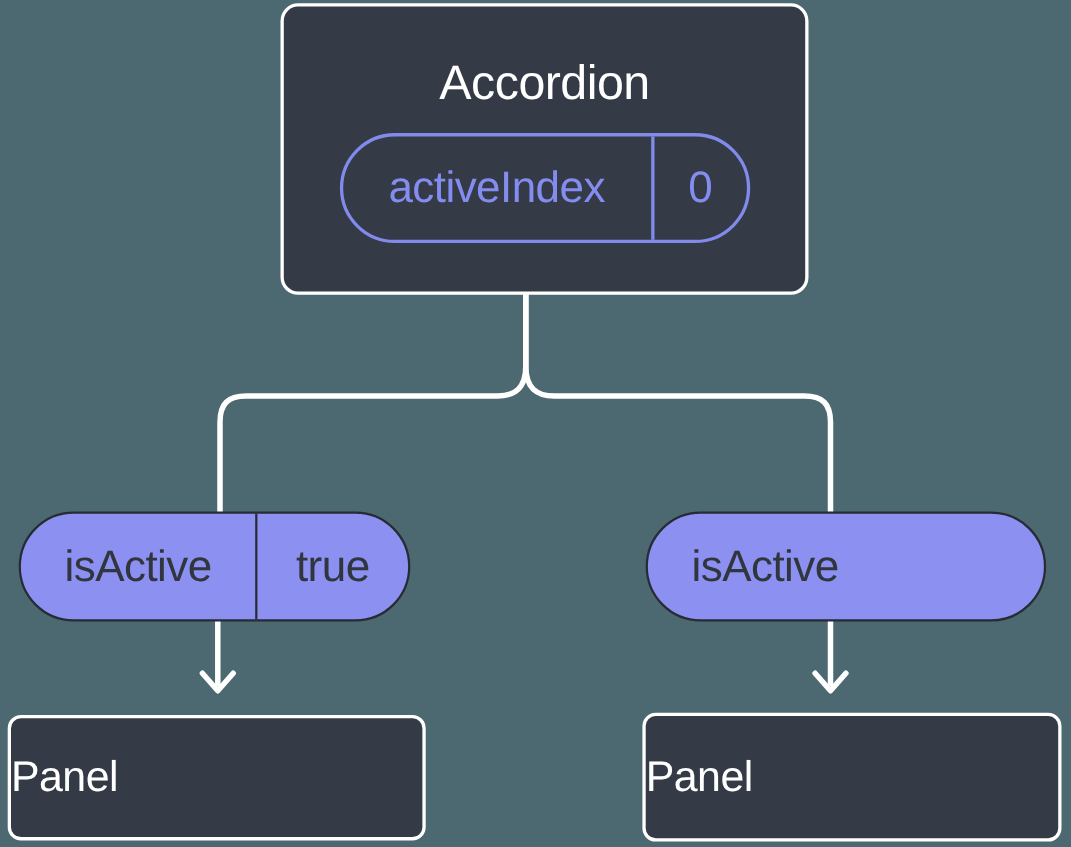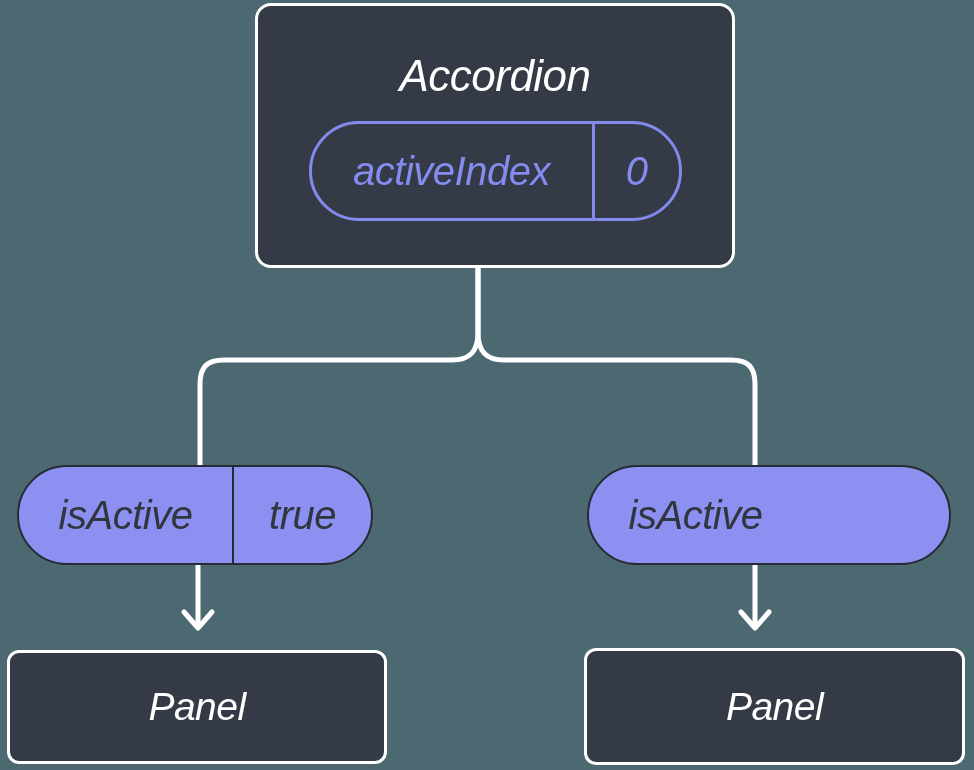--- a/index.html
+++ b/index.html
@@ -8,21 +8,20 @@
     background: #ffffff;
   }
   .canvas {
     position: relative;
     width: 974px;
     height: 770px;
     background: #4C6870;
     overflow: hidden;
     font-family: "Liberation Sans", sans-serif;
     letter-spacing: -0.5px;
-    font-style: italic;
   }
   .connectors {
     position: absolute;
     left: 0;
     top: 0;
     width: 974px;
     height: 770px;
   }
   .connectors path {
     stroke: #FFFFFF;
@@ -118,21 +117,20 @@
 
   
   .panel-node {
     position: absolute;
     box-sizing: border-box;
     background: #343A46;
     border: 3px solid #FFFFFF;
     border-radius: 12px;
     display: flex;
     align-items: center;
-    justify-content: center;
     color: #FFFFFF;
     font-size: 39px;
     font-weight: 400;
   }
   .panel-node.left  { left: 7px;   top: 650px; width: 380px; height: 114px; }
   .panel-node.right { left: 584px; top: 648px; width: 381px; height: 117px; }
 </style>
 </head>
 <body>
 

